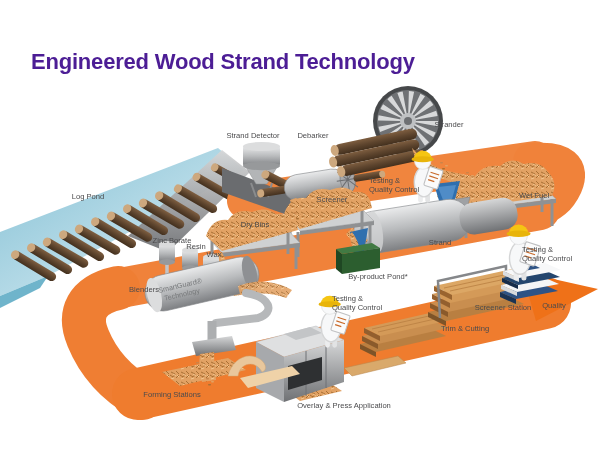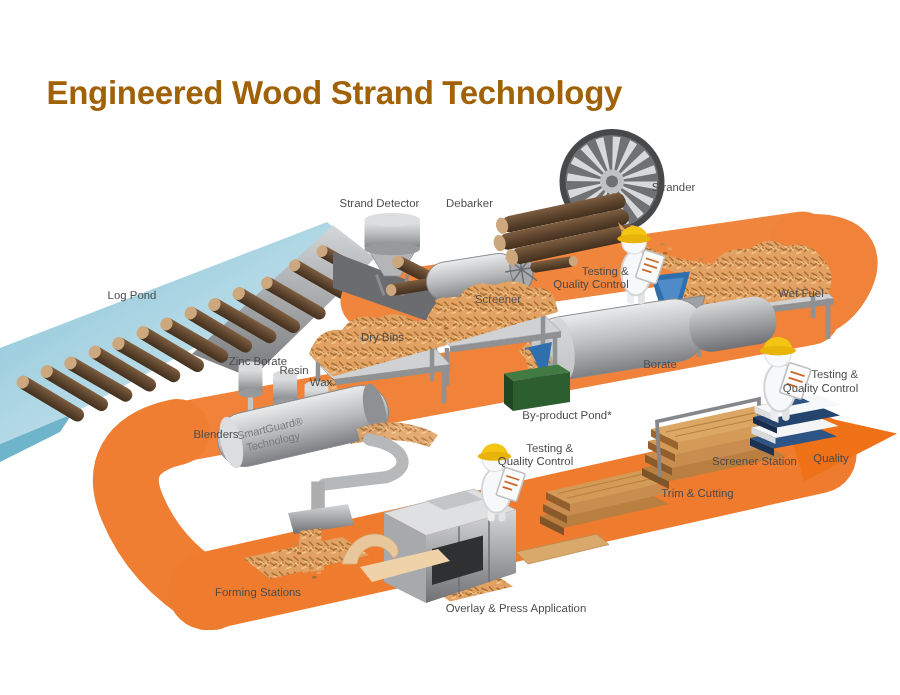--- a/index.html
+++ b/index.html
@@ -1,20 +1,20 @@
 <!DOCTYPE html>
 <html><head>
 <meta charset="utf-8">
 <style>
   html,body{margin:0;padding:0;background:#fff}
   .stage{position:relative;width:600px;height:463px;background:#ffffff;overflow:hidden;
          font-family:"Liberation Sans",sans-serif}
-  .title{position:absolute;left:31px;top:49px;font-size:22px;font-weight:700;color:#a16207;
+  .title{position:absolute;left:31px;top:49px;font-size:22px;font-weight:700;color:#4c1d95;
          letter-spacing:-0.2px}
-  .lbl{position:absolute;font-size:7.6px;line-height:1.18;color:#4B4B4D;text-align:right;
+  .lbl{position:absolute;font-size:7.6px;line-height:1.18;color:#4B4B4D;text-align:left;
        white-space:pre-line;transform:translateX(-50%);pointer-events:none}
   svg.art{position:absolute;left:0;top:0}
 </style>
 </head>
 <body>
 
 <div class="stage">
 
   <svg class="art" width="600" height="463" viewBox="0 0 600 463">
     <defs>
@@ -281,21 +281,21 @@
 
   <div class="lbl" style="left:88px;top:193px">Log Pond</div>
   <div class="lbl" style="left:253px;top:132px">Strand Detector</div>
   <div class="lbl" style="left:313px;top:132px">Debarker</div>
   <div class="lbl" style="left:449px;top:121px">Strander</div>
   <div class="lbl" style="left:394px;top:177px">Testing &amp;
 Quality Control</div>
   <div class="lbl" style="left:534px;top:192px">Wet Fuel</div>
   <div class="lbl" style="left:255px;top:221px">Dry Bins</div>
   <div class="lbl" style="left:332px;top:196px">Screener</div>
-  <div class="lbl" style="left:440px;top:239px">Borate</div>
+  <div class="lbl" style="left:440px;top:239px">Strand</div>
   <div class="lbl" style="left:378px;top:273px">By-product Pond*</div>
   <div class="lbl" style="left:172px;top:237px">Zinc Borate</div>
   <div class="lbl" style="left:196px;top:243px">Resin</div>
   <div class="lbl" style="left:214px;top:251px">Wax</div>
   <div class="lbl" style="left:144px;top:286px">Blenders</div>
   <div class="lbl" style="left:172px;top:391px">Forming Stations</div>
   <div class="lbl" style="left:344px;top:402px">Overlay &amp; Press Application</div>
   <div class="lbl" style="left:547px;top:246px">Testing &amp;
 Quality Control</div>
   <div class="lbl" style="left:357px;top:295px">Testing &amp;

